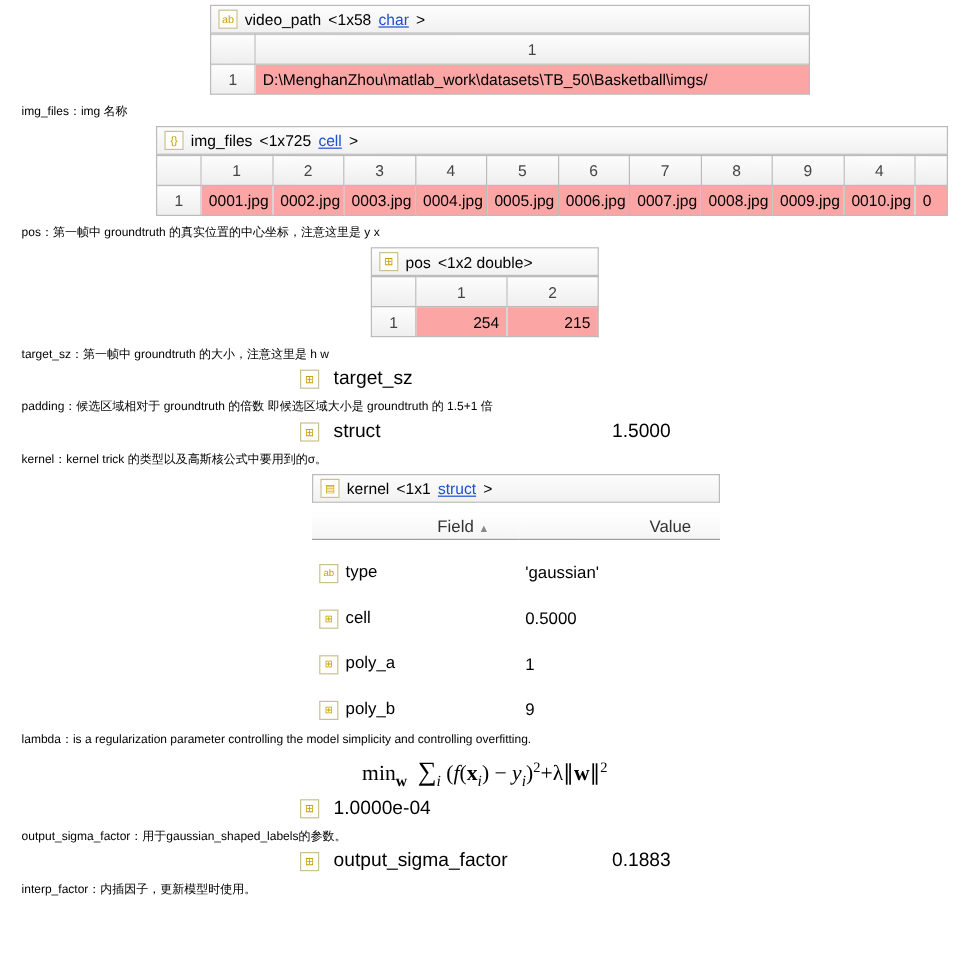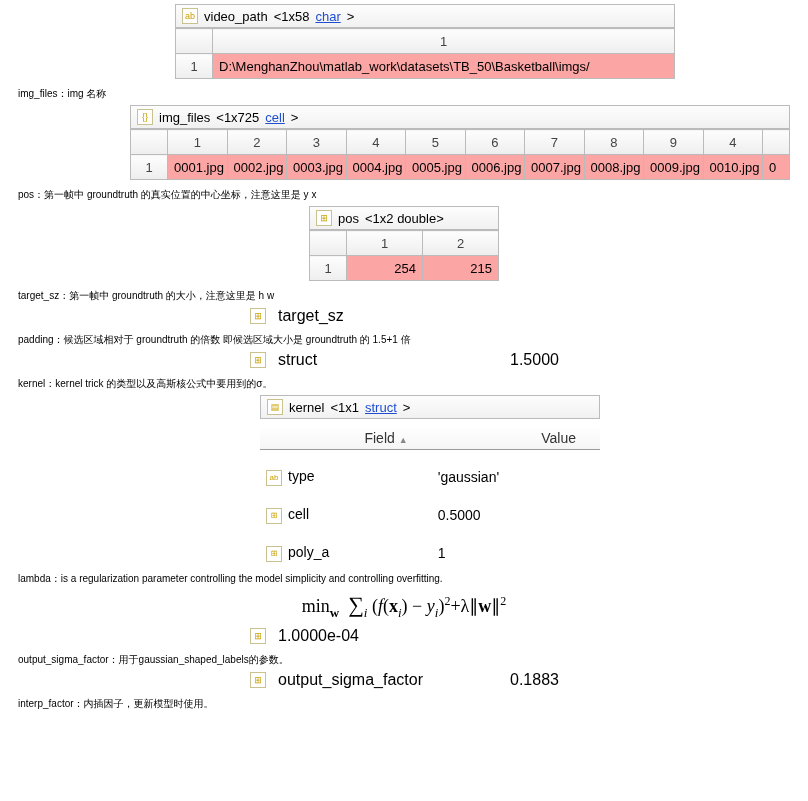--- a/index.html
+++ b/index.html
@@ -279,20 +279,24 @@
       <td>'gaussian'</td>
     </tr>
     <tr>
       <td><span class="field-icon">⊞</span><span>cell</span></td>
       <td>0.5000</td>
     </tr>
     <tr>
       <td><span class="field-icon">⊞</span><span>poly_a</span></td>
       <td>1</td>
     </tr>
+    <tr>
+      <td><span class="field-icon">⊞</span><span>poly_b</span></td>
+      <td>9</td>
+    </tr>
   </tbody>
     </table>
 </div>
 
 <div class="desc">lambda：is a regularization parameter controlling the model simplicity and controlling overfitting.</div>
 <div class="formula">
   min<span class="sub"><b>w</b></span>&nbsp;&nbsp;<span style="font-size:22px;">∑</span><span class="sub"><i>i</i></span>
   (<i>f</i>(<b>x</b><span class="sub"><i>i</i></span>) − <i>y</i><span class="sub"><i>i</i></span>)<span class="sup">2</span>+λ∥<b>w</b>∥<span class="sup">2</span>
 </div>
 <div class="ws-row">

